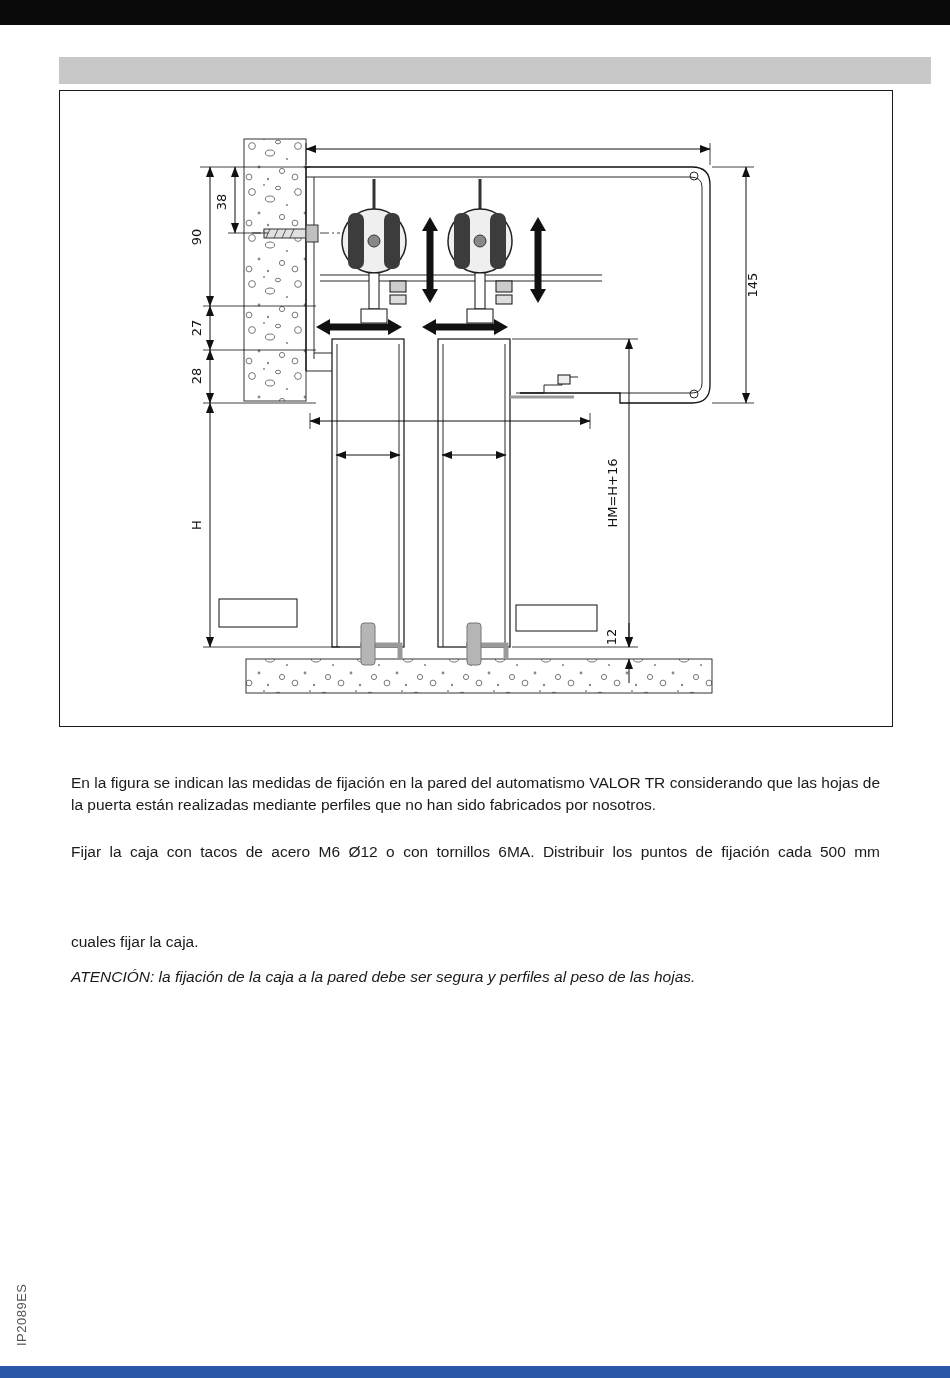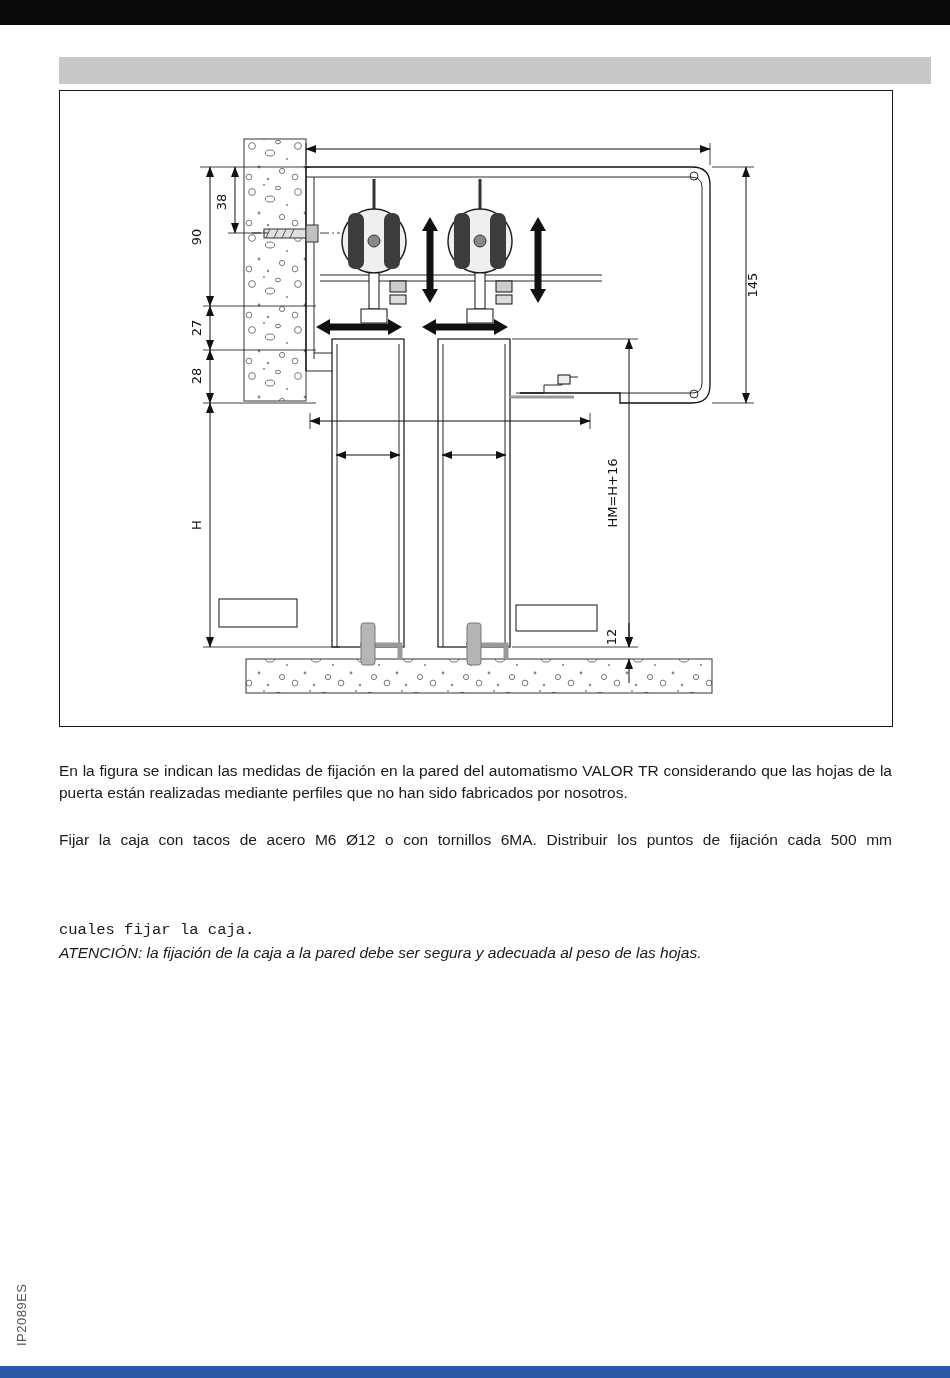--- a/index.html
+++ b/index.html
@@ -19,25 +19,25 @@
     background:#c8c8c8;
   }
   .figure-frame{
     position:absolute;left:59px;top:90px;width:834px;height:637px;
     border:1px solid #1a1a1a;box-sizing:border-box;background:#fff;
   }
   .text-block{
     position:absolute;left:59px;top:760px;width:833px;
     font-size:15.5px;line-height:22.4px;color:#1a1a1a;
   }
-  .text-block p{margin:0;}
+  .text-block p{margin:12px;}
   .para-justify{text-align:justify;}
   .para-fill{text-align:justify;text-align-last:justify;}
   .para-gap1{margin-top:24px !important;}
-  .para-gap2{margin-top:68px !important;font-family:Liberation Mono, monospace;}
+  .para-gap2{margin-top:68px !important;}
   .para-italic{font-style:italic;}
   .doc-code{
     position:absolute;left:14px;top:1266px;height:80px;
     writing-mode:vertical-rl;transform:rotate(180deg);
     font-size:13px;color:#555;letter-spacing:0.5px;
   }
   .footer-bar{
     position:absolute;left:0;top:1366px;width:950px;height:12px;
     background:#2b57a8;
   }
@@ -230,20 +230,20 @@
       <g>
         <line class="dim" x1="382" y1="364" x2="446" y2="364" marker-start="url(#arr)" marker-end="url(#arr)"></line>
       </g>
     </svg>
   </div>
 
   <div class="text-block">
     <p class="para-justify">En la figura se indican las medidas de fijación en la pared del automatismo VALOR TR considerando que las hojas de la puerta están realizadas mediante perfiles que no han sido fabricados por nosotros.</p>
     <p class="para-fill para-gap1">Fijar la caja con tacos de acero M6 Ø12 o con tornillos 6MA. Distribuir los puntos de fijación cada 500 mm</p>
     <p class="para-gap2">cuales fijar la caja.</p>
-    <p class="para-italic">ATENCIÓN: la fijación de la caja a la pared debe ser segura y adecuada al peso de las hojas.</p>
+    <p class="para-italic">ATENCIÓN: la fijación de la caja a la pared debe ser segura y perfiles al peso de las hojas.</p>
   </div>
 
   <div class="doc-code">IP2089ES</div>
 
   <div class="footer-bar"></div>
 
 </div>
 
 </body></html>

